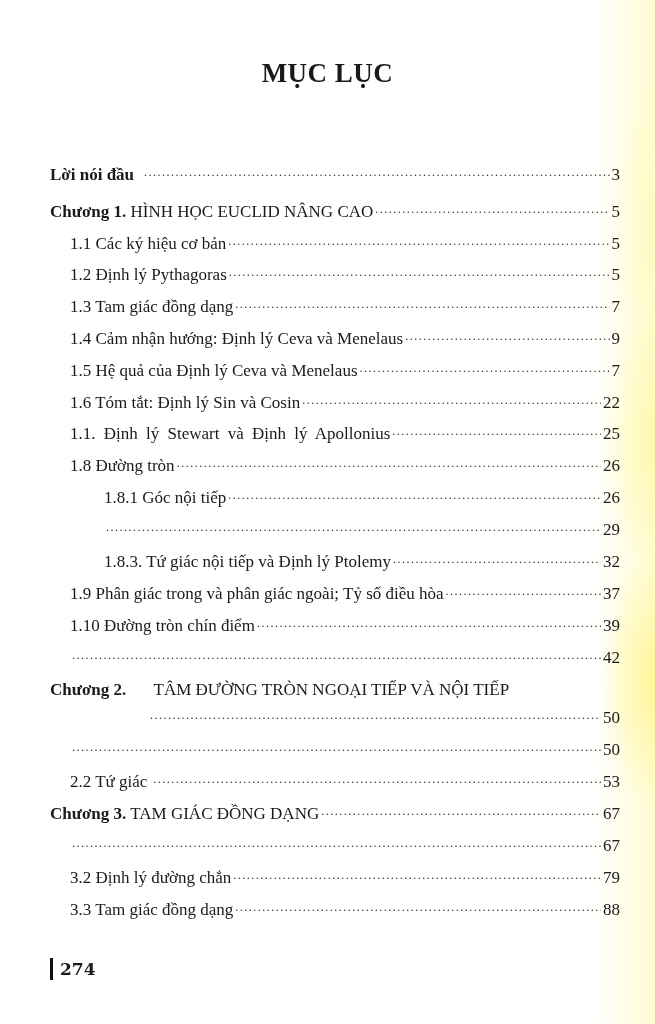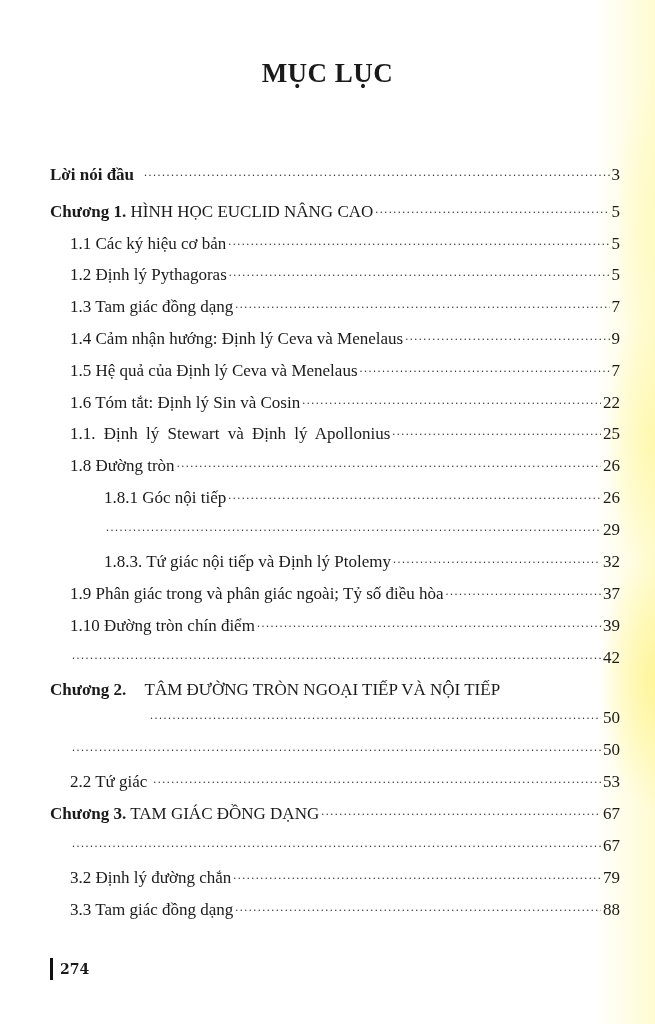--- a/index.html
+++ b/index.html
@@ -33,21 +33,21 @@
       flex: 1 1 auto; overflow: hidden; margin: 0 2px;
       letter-spacing: 1.5px; font-size: 12px; color: #333;
     }
     .row .dots::before {
       content: "................................................................................................................................................................................................................";
     }
     .row .page { flex: 0 0 auto; min-width: 8px; text-align: right; }
     .chap-line2 { position: absolute; font-size: 17px; }
     .page-number {
       position: absolute; left: 50px; top: 958px;
-      font-family: "DejaVu Serif", serif; font-weight: bold; font-size: 14px;
+      font-family: "DejaVu Serif", serif; font-weight: bold; font-size: 17px;
       display: flex; align-items: center;
     }
     .page-number .bar { width: 3px; height: 22px; background: #111; margin-right: 7px; }
   </style>
 </head>
 <body>
 
 <div class="glow"></div>
 
 <div class="title">MỤC LỤC</div>
@@ -129,21 +129,21 @@
     <span class="dots"></span>
     <span class="page">39</span>
   </div>
   <div class="row" style="top:490px;left:70px">
     <span class="dots"></span>
     <span class="page">42</span>
   </div>
 
   <div class="chap-line2" style="top:522px;left:50px">
     <b>Chương 2.</b>
-    <span style="margin-left:14px">TÂM ĐƯỜNG TRÒN NGOẠI TIẾP VÀ NỘI TIẾP</span>
+    <span style="margin-left:23px">TÂM ĐƯỜNG TRÒN NGOẠI TIẾP VÀ NỘI TIẾP</span>
   </div>
   <div class="row" style="top:550px;left:144px">
     <span class="dots" style="margin-left:6px"></span>
     <span class="page">50</span>
   </div>
   <div class="row" style="top:582px;left:70px">
     <span class="dots"></span>
     <span class="page">50</span>
   </div>
   <div class="row" style="top:614px;left:70px">

